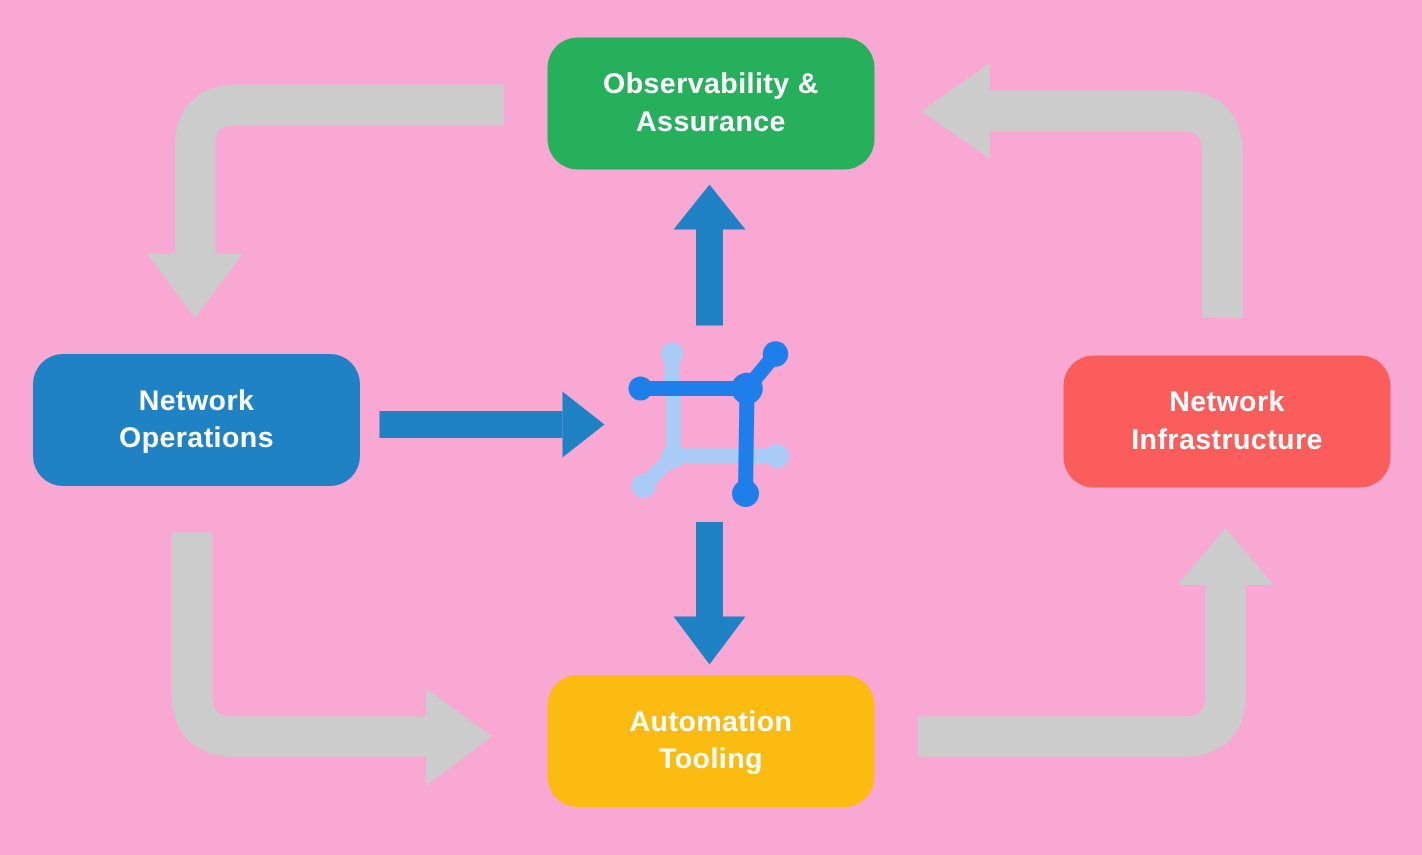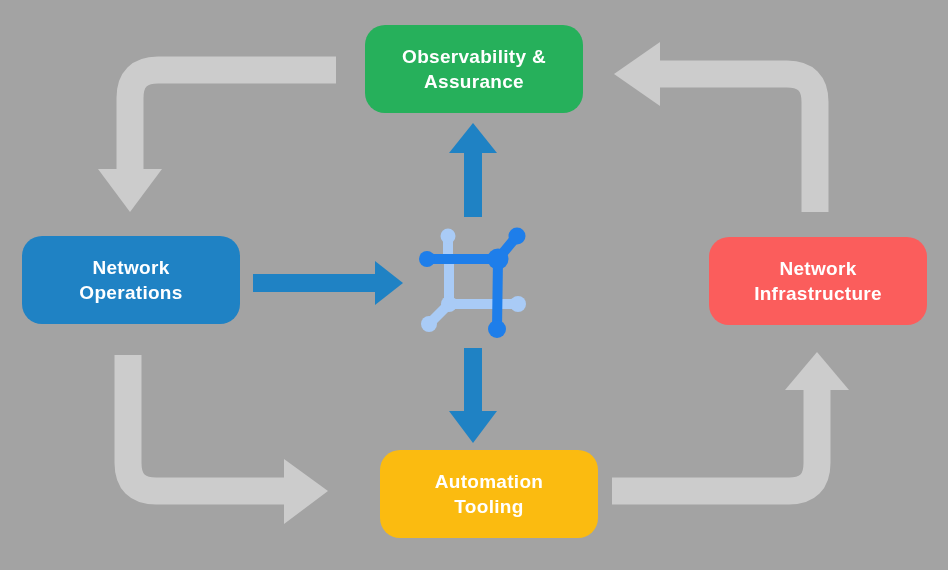--- a/index.html
+++ b/index.html
@@ -5,21 +5,21 @@
   html, body {
     margin: 0;
     padding: 0;
     background: #ffffff;
     font-family: "Liberation Sans", sans-serif;
   }
   .stage {
     position: relative;
     width: 948px;
     height: 570px;
-    background: #a3a3a3;
+    background: #f9a8d4;
     overflow: hidden;
   }
   .arrow-layer {
     position: absolute;
     left: 0;
     top: 0;
     width: 948px;
     height: 570px;
   }
   .node-box {
@@ -36,21 +36,21 @@
     font-weight: 600;
     letter-spacing: 0.3px;
     line-height: 1.32;
   }
   .node-label {
     white-space: pre-line;
   }
   .node-observability { left: 365px; top: 25px; }
   .node-operations    { left: 22px;  top: 236px; }
   .node-infrastructure{ left: 709px; top: 237px; }
-  .node-automation    { left: 365px; top: 450px; margin-left: 15px; }
+  .node-automation    { left: 365px; top: 450px; }
 </style>
 </head>
 <body>
 
 <div class="stage">
 
   <svg class="arrow-layer" viewBox="0 0 948 570" aria-hidden="true">
 
     <g fill="none" stroke="#CCCCCC" stroke-width="27">
       <path d="M 336 70 H 158 Q 130 70 130 98 V 171"></path>

